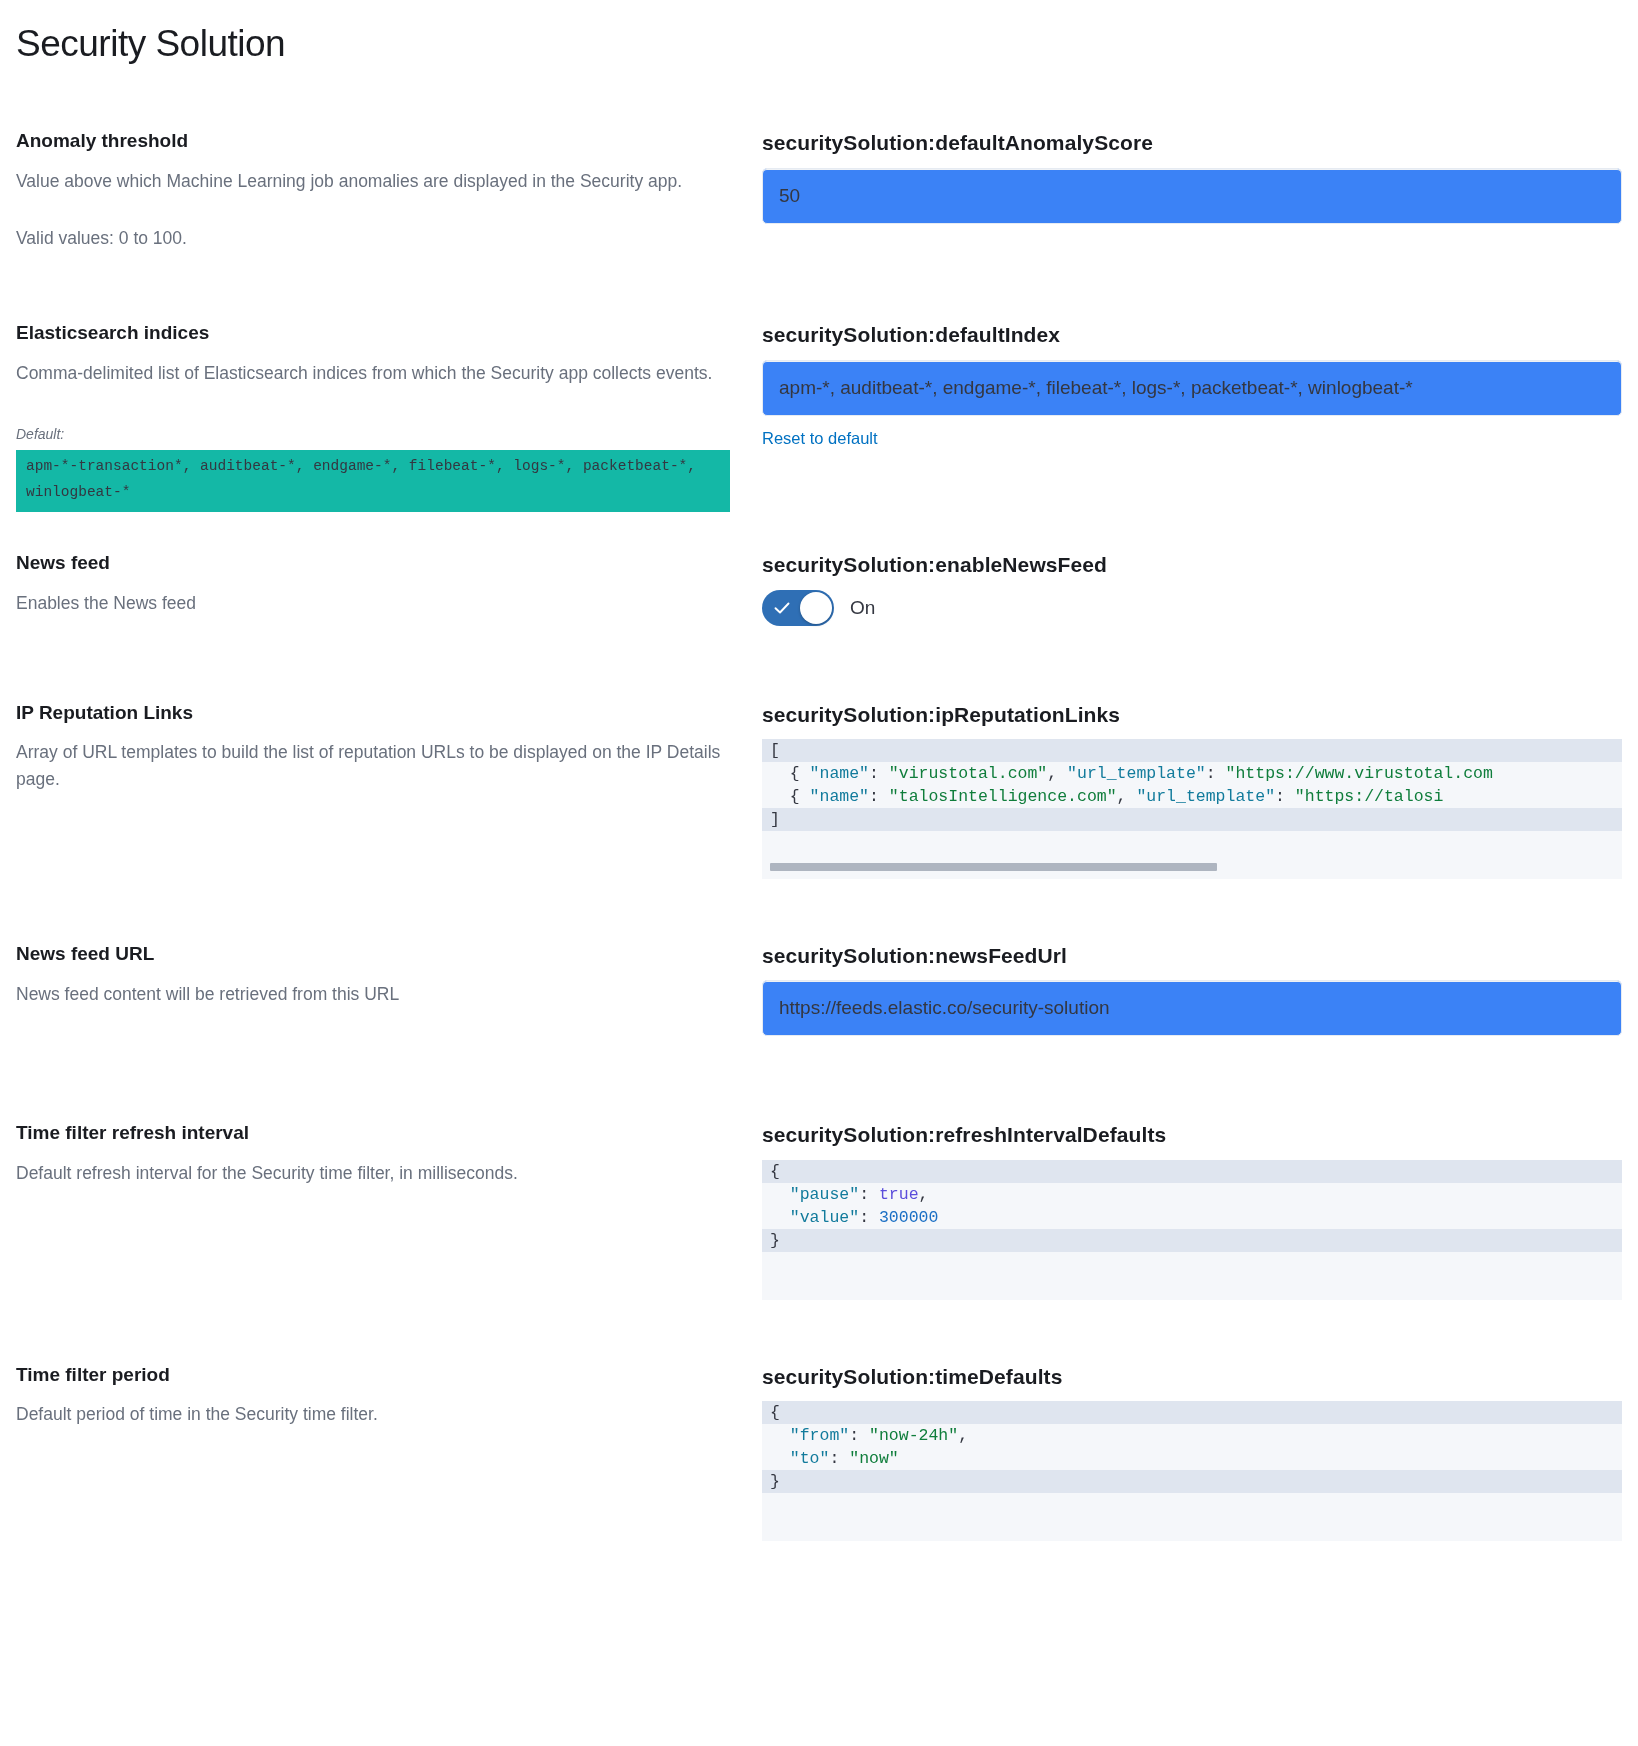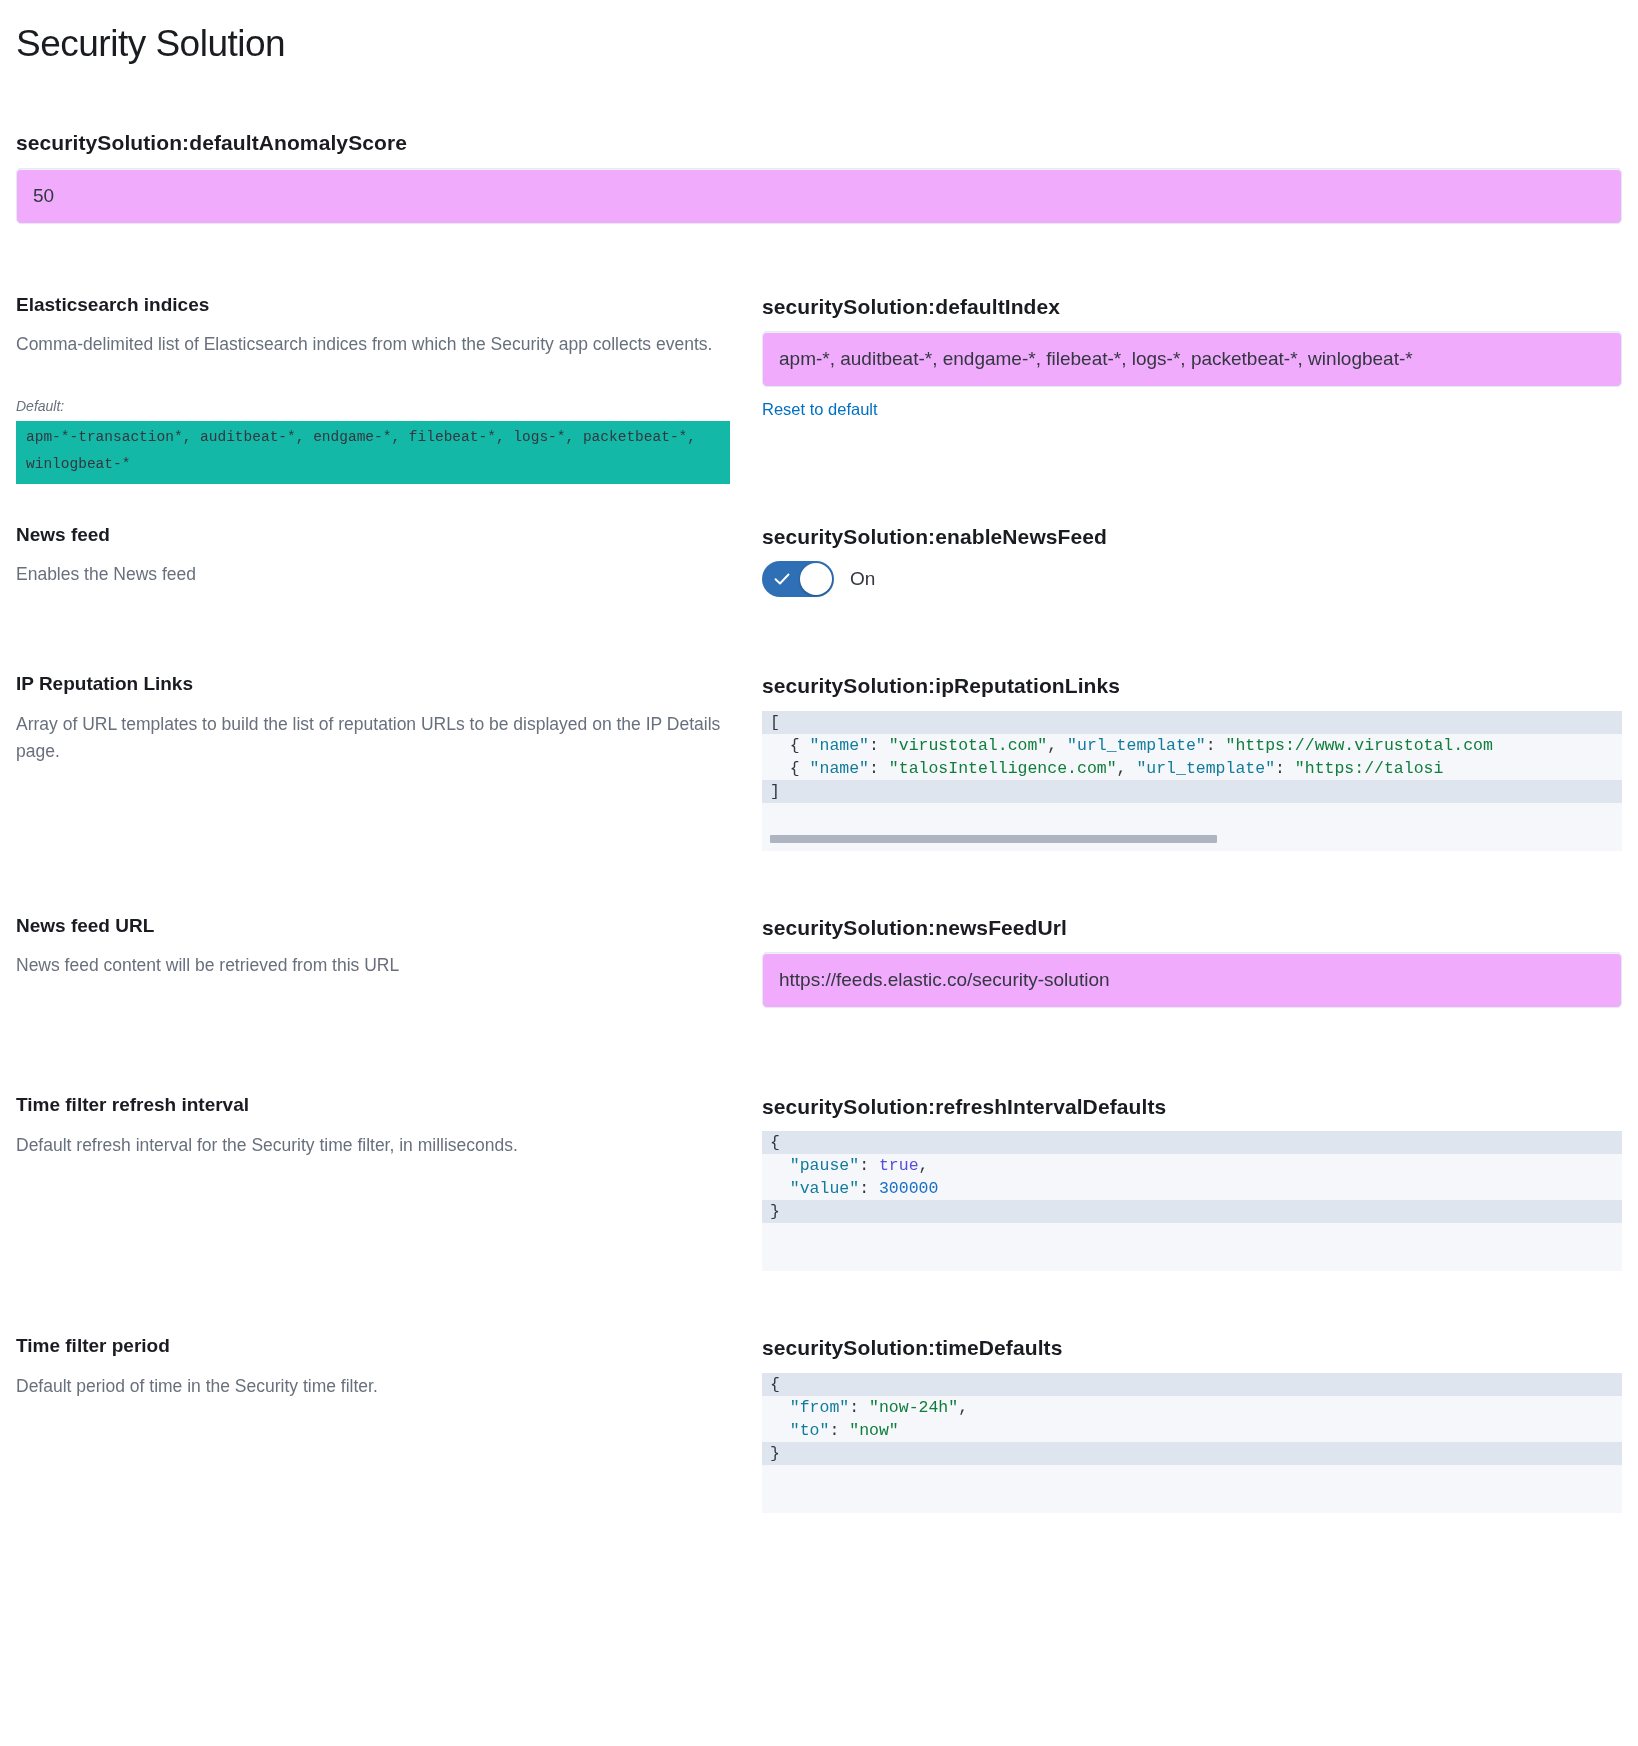--- a/index.html
+++ b/index.html
@@ -100,21 +100,21 @@
     color: #1a1c21;
     line-height: 1.4;
     margin-bottom: 10px;
     letter-spacing: 0.1px;
   }
 
   .text-input {
     display: block;
     width: 100%;
     height: 56px;
-    background: #f0abfc;
+    background: #3b82f6;
     border: 1px solid #e6ebf2;
     border-radius: 5px;
     box-shadow: 0 1px 0 0 #eef1f5 inset;
     padding: 0 16px;
     font-family: "Liberation Sans", sans-serif;
     font-size: 19px;
     color: #343741;
     outline: none;
   }
   .text-input::placeholder { color: #a2abba; }
@@ -213,20 +213,25 @@
 </head>
 <body>
 
 <div class="page">
 
   <h1 class="page-title">Security Solution</h1>
 
   <div class="settings-list">
 
     <div class="setting-row" style="margin-bottom:68px;">
+      <div class="col-left">
+        <div class="setting-title">Anomaly threshold</div>
+        <p class="setting-desc">Value above which Machine Learning job anomalies are displayed in the Security app.</p>
+        <p class="setting-desc spaced">Valid values: 0 to 100.</p>
+      </div>
       <div class="col-right">
         <div class="field-label">securitySolution:defaultAnomalyScore</div>
         <input class="text-input" type="text" value="50" style="">
       </div>
     </div>
 
     <div class="setting-row" style="margin-bottom:38px;">
       <div class="col-left">
         <div class="setting-title">Elasticsearch indices</div>
         <p class="setting-desc">Comma-delimited list of Elasticsearch indices from which the Security app collects events.</p>

